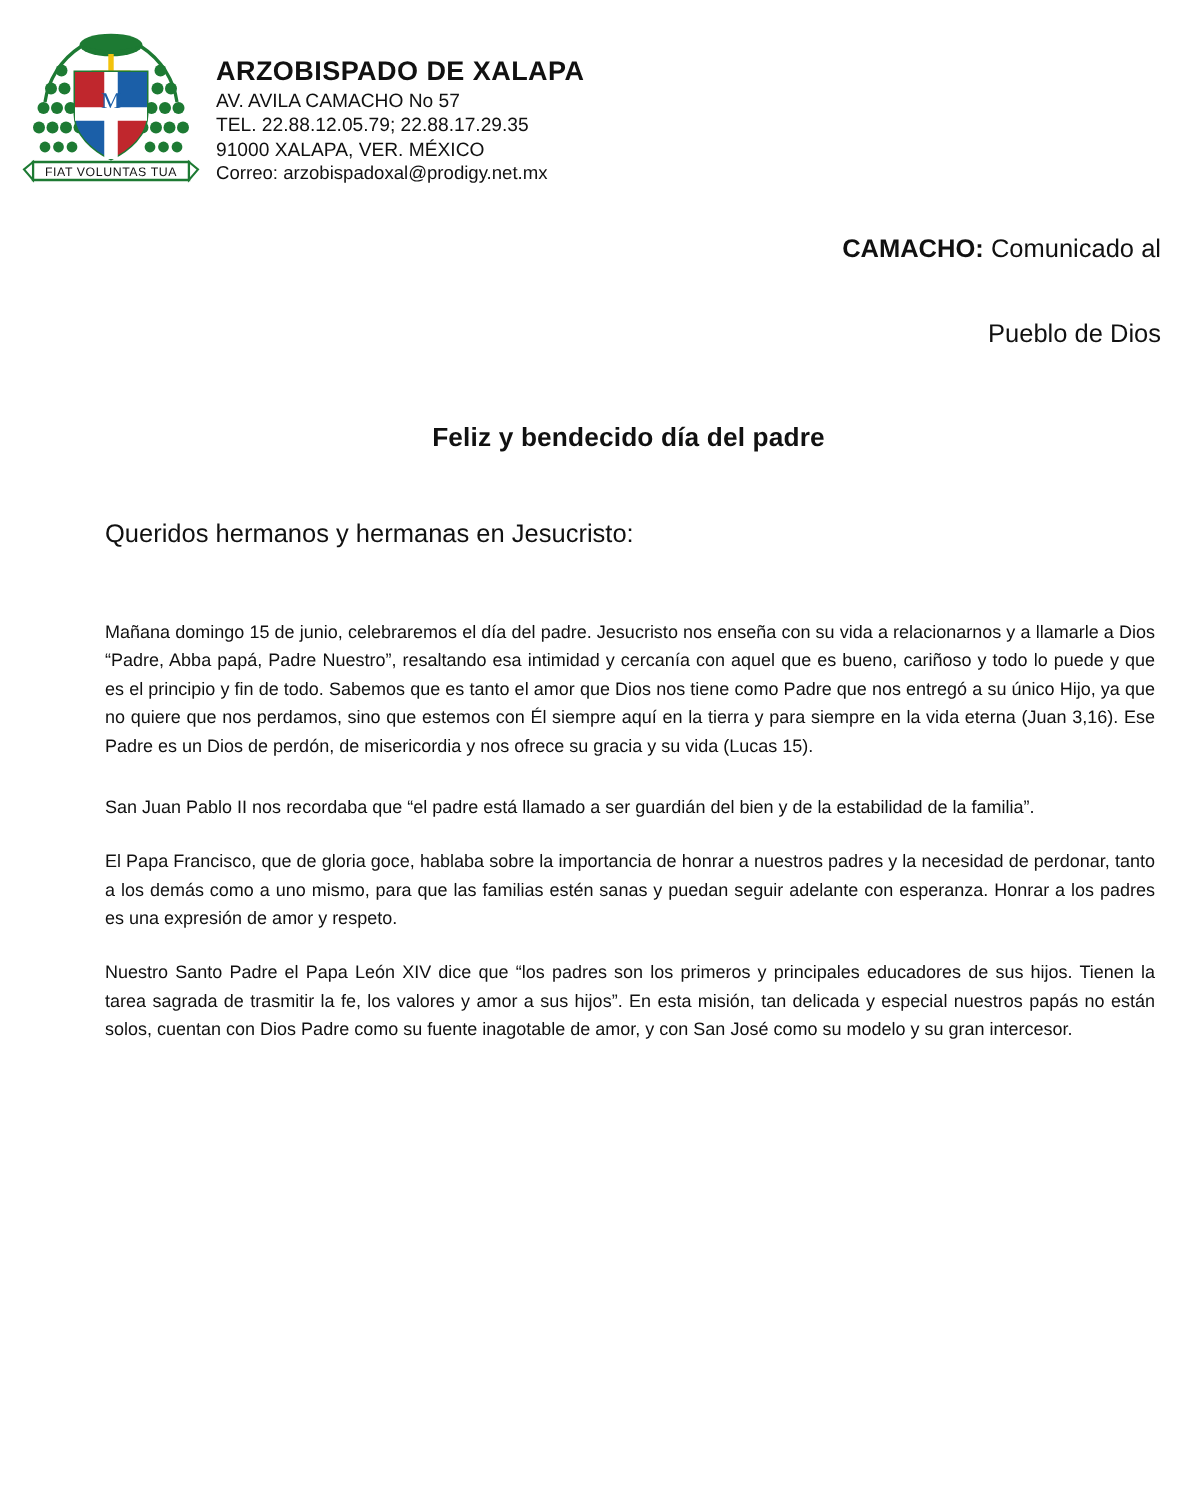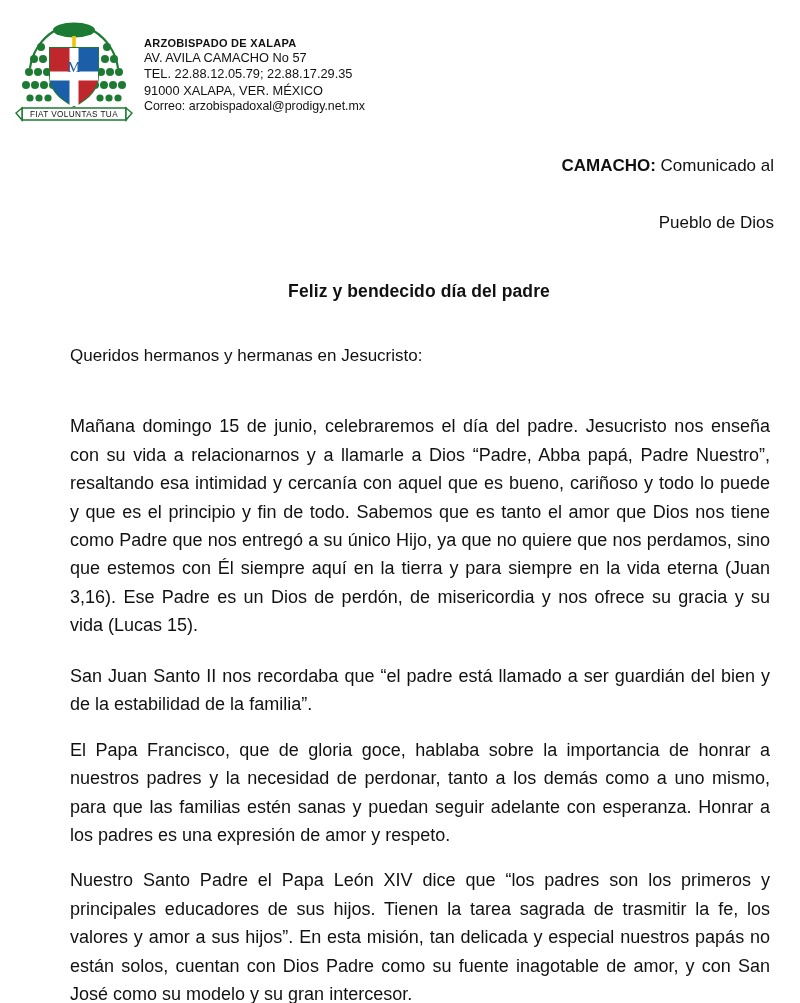--- a/index.html
+++ b/index.html
@@ -34,21 +34,21 @@
     flex: 0 0 120px;
   }
   .crest svg { display: block; }
 
   .org-block {
     margin-left: 10px;
     margin-top: 22px;
     line-height: 1.28;
   }
   .org-name {
-    font-size: 11px;
+    font-size: 18px;
     font-weight: bold;
     letter-spacing: 0.3px;
     color: #111;
   }
   .org-line {
     font-size: 12.8px;
     color: #111;
   }
   .org-line.small {
     font-size: 12.4px;
@@ -94,21 +94,21 @@
     margin-top: 44px;
     padding-left: 6px;
   }
 
   .paragraphs {
     margin-top: 46px;
     padding-left: 6px;
     padding-right: 4px;
   }
   .para {
-    font-size: 18px;
+    font-size: 12px;
     line-height: 1.58;
     text-align: justify;
     margin: 0 0 17px 0;
     hyphens: none;
   }
   .para.first {
     margin-bottom: 22px;
   }
 </style>
 </head>
@@ -194,19 +194,19 @@
       <span class="value">Comunicado al</span>
     </div>
     <div class="subject-line2">Pueblo de Dios</div>
 
     <div class="doc-title">Feliz y bendecido día del padre</div>
 
     <div class="salutation">Queridos hermanos y hermanas en Jesucristo:</div>
 
     <div class="paragraphs">
       <p class="para first">Mañana domingo 15 de junio, celebraremos el día del padre. Jesucristo nos enseña con su vida a relacionarnos y a llamarle a Dios “Padre, Abba papá, Padre Nuestro”, resaltando esa intimidad y cercanía con aquel que es bueno, cariñoso y todo lo puede y que es el principio y fin de todo. Sabemos que es tanto el amor que Dios nos tiene como Padre que nos entregó a su único Hijo, ya que no quiere que nos perdamos, sino que estemos con Él siempre aquí en la tierra y para siempre en la vida eterna (Juan 3,16). Ese Padre es un Dios de perdón, de misericordia y nos ofrece su gracia y su vida (Lucas 15).</p>
-      <p class="para">San Juan Santo II nos recordaba que “el padre está llamado a ser guardián del bien y de la estabilidad de la familia”.</p>
+      <p class="para">San Juan Pablo II nos recordaba que “el padre está llamado a ser guardián del bien y de la estabilidad de la familia”.</p>
       <p class="para">El Papa Francisco, que de gloria goce, hablaba sobre la importancia de honrar a nuestros padres y la necesidad de perdonar, tanto a los demás como a uno mismo, para que las familias estén sanas y puedan seguir adelante con esperanza. Honrar a los padres es una expresión de amor y respeto.</p>
       <p class="para">Nuestro Santo Padre el Papa León XIV dice que “los padres son los primeros y principales educadores de sus hijos. Tienen la tarea sagrada de trasmitir la fe, los valores y amor a sus hijos”. En esta misión, tan delicada y especial nuestros papás no están solos, cuentan con Dios Padre como su fuente inagotable de amor, y con San José como su modelo y su gran intercesor.</p>
     </div>
 
   </div>
 </div>
 
 </body></html>

